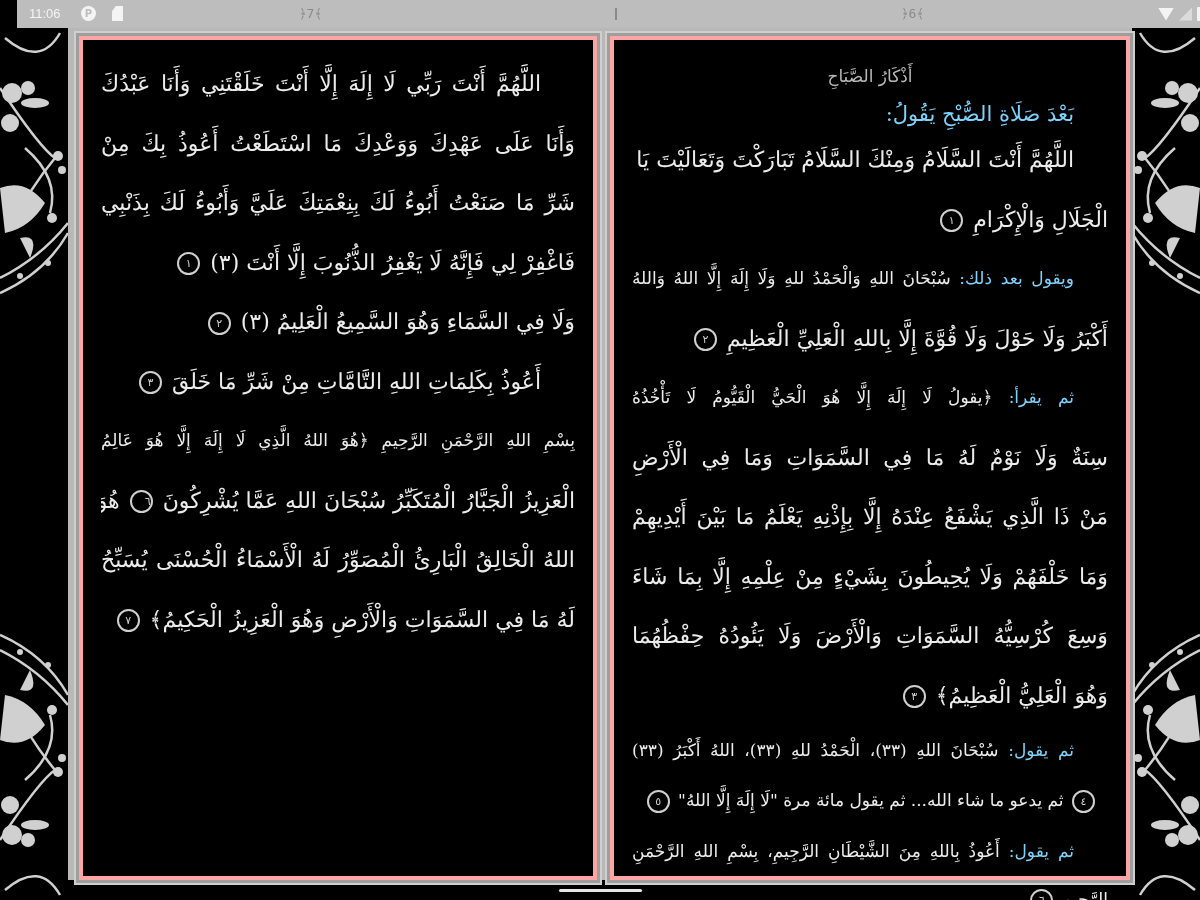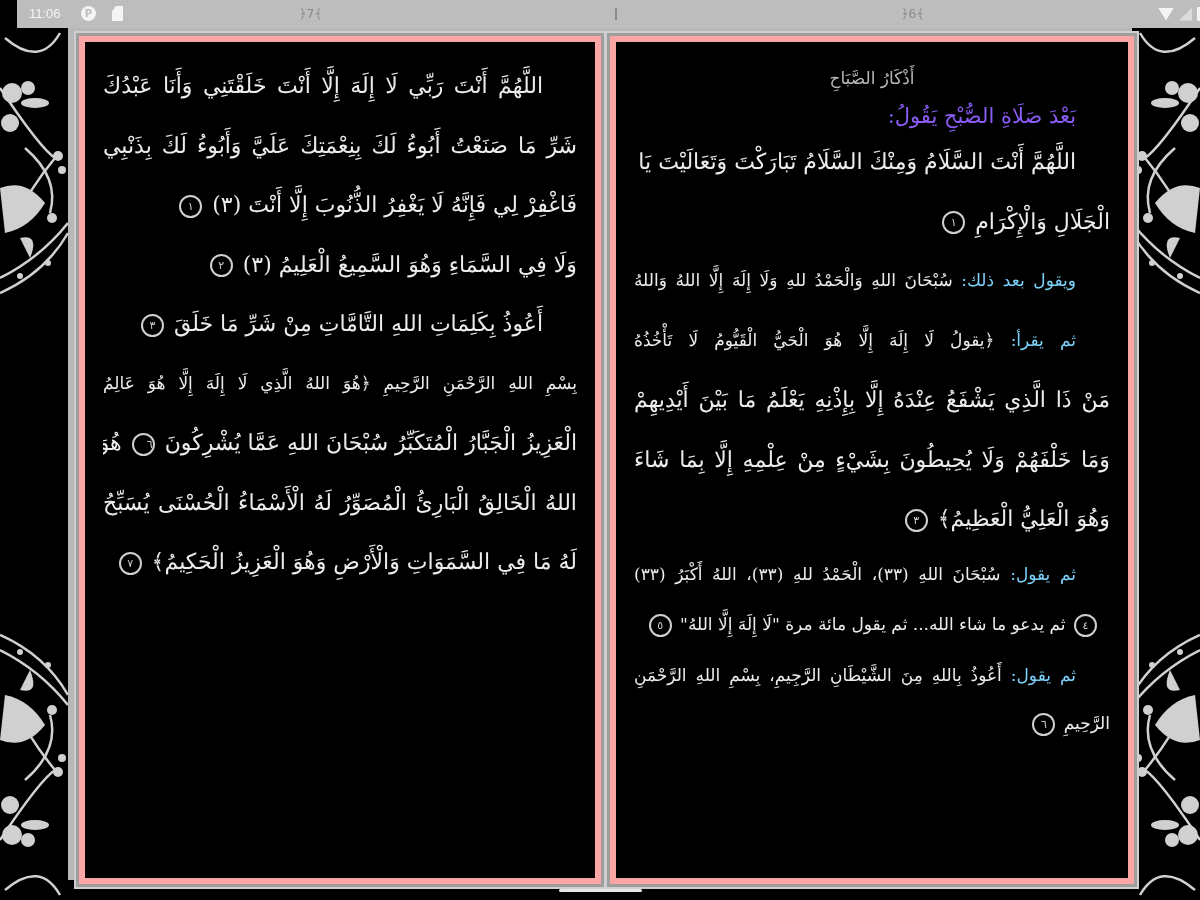--- a/index.html
+++ b/index.html
@@ -32,21 +32,21 @@
     .signal-icon { width:13px; height:13px; background:#e0e0e0; clip-path:polygon(100% 0,100% 100%,0 100%); opacity:.85; }
     .battery-icon { width:8px; height:14px; background:#f4f4f4; border-radius:1px; }
 
     
     .frame-outer {
       position:absolute; left:68px; top:28px; width:1064px; height:852px;
       background:#b8b8b8;
     }
     .page {
       position:absolute; top:36px; height:836px; background:#000;
-      border:6px solid #fca5a5; box-shadow:0 0 0 3px #9e9e9e, 0 0 0 5px #cfcfcf;
+      border:4px solid #fca5a5; box-shadow:0 0 0 3px #9e9e9e, 0 0 0 5px #cfcfcf;
     }
     .page.left { left:79px; width:510px; }
     .page.right { left:610px; width:512px; }
 
     .ornament {
       position:absolute; width:70px; height:290px;
     }
     .ornament.tl { left:0; top:28px; }
     .ornament.bl { left:0; top:610px; }
     .ornament.tr { left:1130px; top:28px; }
@@ -56,21 +56,21 @@
       position:absolute; inset:0; padding:14px 18px 0 18px;
       direction:rtl; color:#ececec;
       font-family:"DejaVu Serif", serif;
     }
     .line {
       font-size:22px; line-height:59.5px; height:59.5px; white-space:nowrap;
       text-align:justify; text-align-last:justify; overflow:hidden;
     }
     .line.indent { padding-right:34px; }
     .line.title { text-align:center; text-align-last:center; font-size:17px; line-height:44px; height:44px; color:#b8b8b8; }
-    .line.subtitle { font-size:21px; line-height:32px; height:32px; text-align:right; text-align-last:auto; padding-right:34px; color:#8b5cf6; }
+    .line.subtitle { font-size:21px; line-height:32px; height:32px; text-align:right; text-align-last:auto; padding-right:34px; color:#7dd3fc; }
     .line.small { font-size:17px; }
     .line.short { text-align:right; text-align-last:auto; }
     .marker {
       display:inline-block; width:19px; height:19px; border-radius:50%;
       border:2px solid #cfcfcf; font-size:11px; line-height:19px; text-align:center;
       color:#cfcfcf; vertical-align:middle; margin:0 3px; font-family:"DejaVu Sans", sans-serif;
     }
     .gray { color:#7dd3fc; }
     .home-indicator {
       position:absolute; left:559px; top:889px; width:83px; height:3px; background:#e6e6e6; border-radius:2px;
@@ -186,41 +186,45 @@
         <circle cx="48" cy="235" r="3"></circle>
     </g>
   </g>
 </svg>
 
 <div class="frame-outer"></div>
 
 <div class="page left">
   <div class="text-block">
     <div class="line indent"><span>اللَّهُمَّ أَنْتَ رَبِّي لَا إِلَهَ إِلَّا أَنْتَ خَلَقْتَنِي وَأَنَا عَبْدُكَ</span></div>
+    <div class="line"><span>وَأَنَا عَلَى عَهْدِكَ وَوَعْدِكَ مَا اسْتَطَعْتُ أَعُوذُ بِكَ مِنْ</span></div>
     <div class="line"><span>شَرِّ مَا صَنَعْتُ أَبُوءُ لَكَ بِنِعْمَتِكَ عَلَيَّ وَأَبُوءُ لَكَ بِذَنْبِي</span></div>
     <div class="line short"><span>فَاغْفِرْ لِي فَإِنَّهُ لَا يَغْفِرُ الذُّنُوبَ إِلَّا أَنْتَ (٣)</span> <span class="marker">١</span></div>
     <div class="line short"><span>وَلَا فِي السَّمَاءِ وَهُوَ السَّمِيعُ الْعَلِيمُ (٣)</span> <span class="marker">٢</span></div>
     <div class="line short indent"><span>أَعُوذُ بِكَلِمَاتِ اللهِ التَّامَّاتِ مِنْ شَرِّ مَا خَلَقَ</span> <span class="marker">٣</span></div>
     <div class="line small"><span>بِسْمِ اللهِ الرَّحْمَنِ الرَّحِيمِ ﴿هُوَ اللهُ الَّذِي لَا إِلَهَ إِلَّا هُوَ عَالِمُ</span></div>
     <div class="line"><span>الْعَزِيزُ الْجَبَّارُ الْمُتَكَبِّرُ سُبْحَانَ اللهِ عَمَّا يُشْرِكُونَ</span> <span class="marker">٦</span> <span>هُوَ</span></div>
     <div class="line"><span>اللهُ الْخَالِقُ الْبَارِئُ الْمُصَوِّرُ لَهُ الْأَسْمَاءُ الْحُسْنَى يُسَبِّحُ</span></div>
     <div class="line short"><span>لَهُ مَا فِي السَّمَوَاتِ وَالْأَرْضِ وَهُوَ الْعَزِيزُ الْحَكِيمُ﴾</span> <span class="marker">٧</span></div>
   </div>
 </div>
 
 <div class="page right">
   <div class="text-block">
     <div class="line title">أَذْكَارُ الصَّبَاحِ</div>
     <div class="line subtitle">بَعْدَ صَلَاةِ الصُّبْحِ يَقُولُ:</div>
     <div class="line indent"><span>اللَّهُمَّ أَنْتَ السَّلَامُ وَمِنْكَ السَّلَامُ تَبَارَكْتَ وَتَعَالَيْتَ يَا ذَا</span></div>
     <div class="line short"><span>الْجَلَالِ وَالْإِكْرَامِ</span> <span class="marker">١</span></div>
     <div class="line small indent"><span class="gray">ويقول بعد ذلك:</span> <span>سُبْحَانَ اللهِ وَالْحَمْدُ للهِ وَلَا إِلَهَ إِلَّا اللهُ وَاللهُ</span></div>
+    <div class="line short"><span>أَكْبَرُ وَلَا حَوْلَ وَلَا قُوَّةَ إِلَّا بِاللهِ الْعَلِيِّ الْعَظِيمِ</span> <span class="marker">٢</span></div>
     <div class="line small indent"><span class="gray">ثم يقرأ:</span> <span>﴿يقولُ لَا إِلَهَ إِلَّا هُوَ الْحَيُّ الْقَيُّومُ لَا تَأْخُذُهُ</span></div>
+    <div class="line"><span>سِنَةٌ وَلَا نَوْمٌ لَهُ مَا فِي السَّمَوَاتِ وَمَا فِي الْأَرْضِ</span></div>
     <div class="line"><span>مَنْ ذَا الَّذِي يَشْفَعُ عِنْدَهُ إِلَّا بِإِذْنِهِ يَعْلَمُ مَا بَيْنَ أَيْدِيهِمْ</span></div>
     <div class="line"><span>وَمَا خَلْفَهُمْ وَلَا يُحِيطُونَ بِشَيْءٍ مِنْ عِلْمِهِ إِلَّا بِمَا شَاءَ</span></div>
+    <div class="line"><span>وَسِعَ كُرْسِيُّهُ السَّمَوَاتِ وَالْأَرْضَ وَلَا يَئُودُهُ حِفْظُهُمَا</span></div>
     <div class="line short"><span>وَهُوَ الْعَلِيُّ الْعَظِيمُ﴾</span> <span class="marker">٣</span></div>
     <div class="line small indent" style="height:50px;line-height:50px"><span class="gray">ثم يقول:</span> <span>سُبْحَانَ اللهِ (٣٣)، الْحَمْدُ للهِ (٣٣)، اللهُ أَكْبَرُ (٣٣)</span></div>
     <div class="line small short" style="height:50px;line-height:50px;padding-right:10px"><span class="marker">٤</span> <span>ثم يدعو ما شاء الله... ثم يقول مائة مرة "لَا إِلَهَ إِلَّا اللهُ"</span> <span class="marker">٥</span></div>
     <div class="line small indent" style="height:52px;line-height:52px"><span class="gray">ثم يقول:</span> <span>أَعُوذُ بِاللهِ مِنَ الشَّيْطَانِ الرَّجِيمِ، بِسْمِ اللهِ الرَّحْمَنِ</span></div>
     <div class="line small short" style="height:44px;line-height:44px"><span>الرَّحِيمِ</span> <span class="marker">٦</span></div>
   </div>
 </div>
 
 <div class="home-indicator"></div>
 

